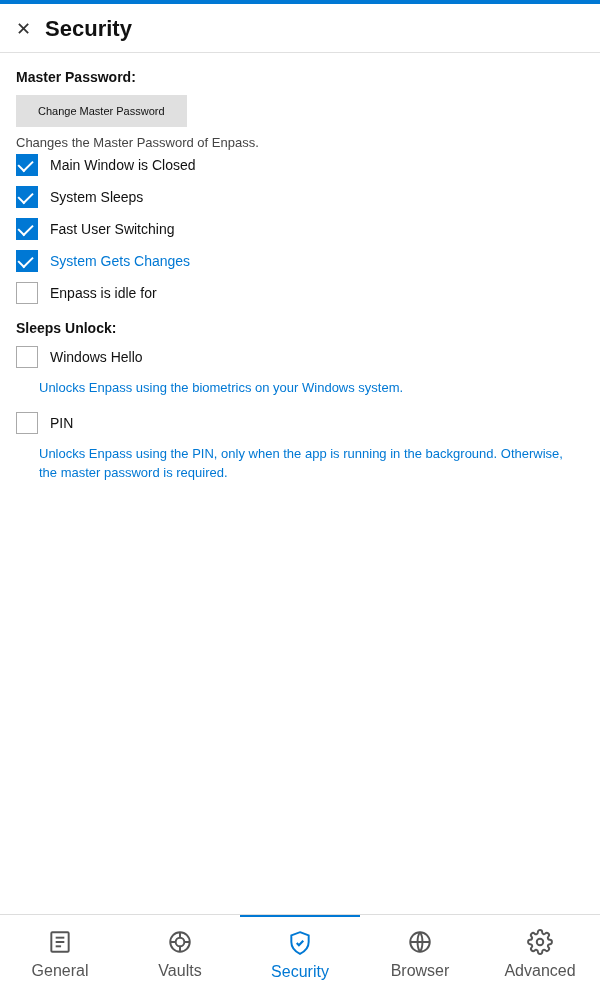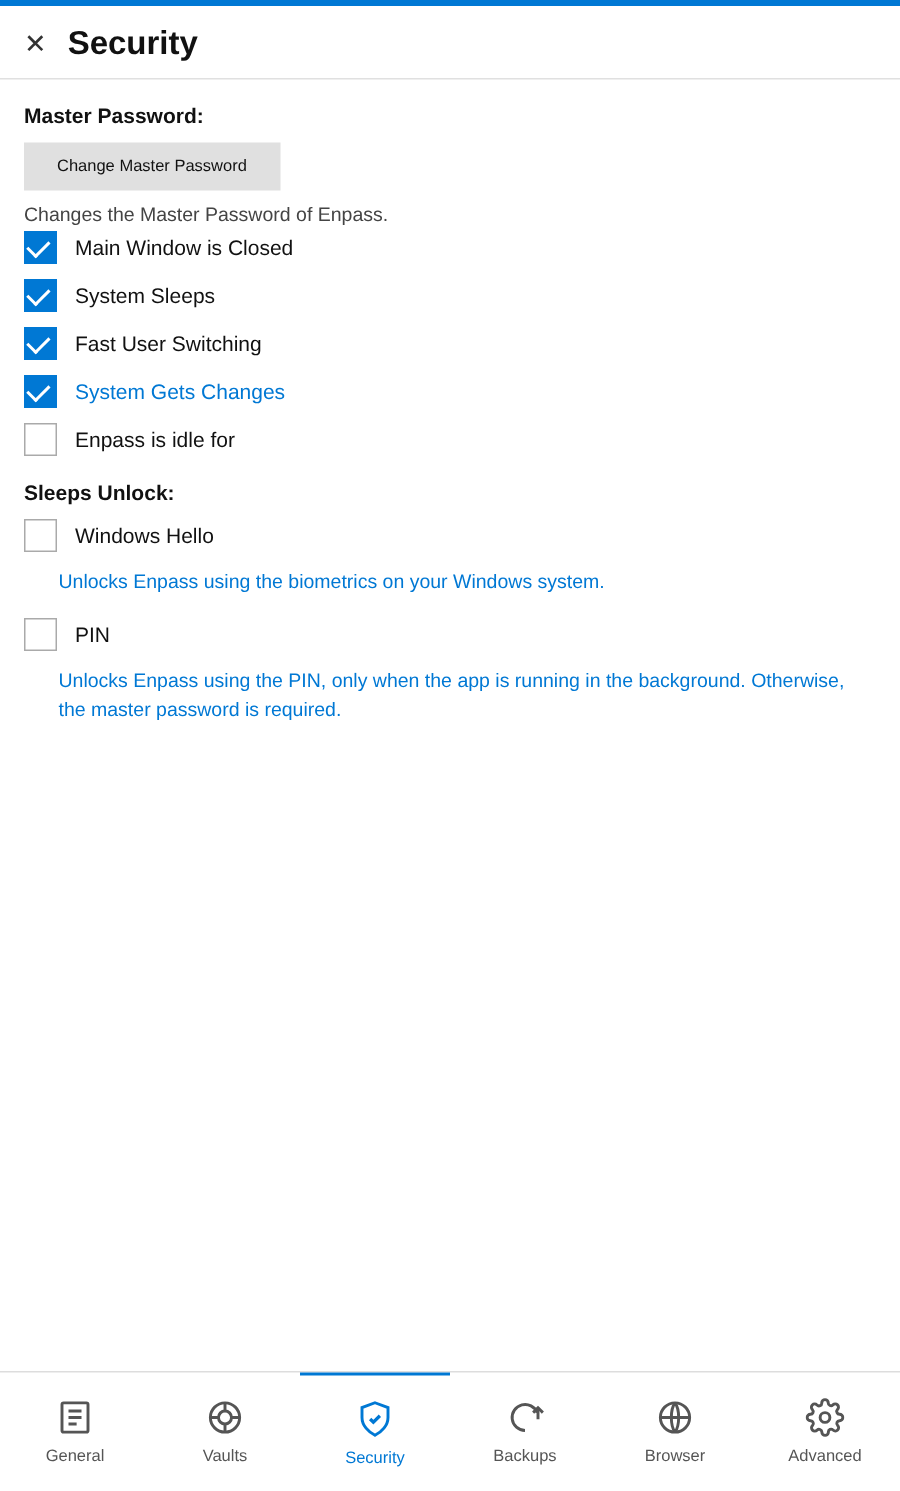--- a/index.html
+++ b/index.html
@@ -161,21 +161,21 @@
       color: #555;
       font-size: 12px;
       gap: 4px;
       padding: 8px 2px;
     }
     .tab-item.active {
       color: #0078d4;
       border-top: 2px solid #0078d4;
     }
     .tab-label {
-      font-size: 11px;
+      font-size: 16px;
     }
 
     
     .tab-svg {
       width: 26px;
       height: 26px;
     }
   </style>
 </head>
 <body>
@@ -271,30 +271,20 @@
     <div>
       <svg class="tab-svg" viewBox="0 0 24 24" fill="none" stroke="#0078d4" stroke-width="1.8">
         <path d="M12 2 L20 5 L20 11 C20 16 16 20 12 22 C8 20 4 16 4 11 L4 5 Z"></path>
         <path d="M9 12 L11 14 L15 10" stroke="#0078d4" stroke-width="2"></path>
       </svg>
     </div>
     <span class="tab-label">Security</span>
   </div>
 
 
-  <div class="tab-item">
-    <div>
-      <svg class="tab-svg" viewBox="0 0 24 24" fill="none" stroke="#555" stroke-width="1.8">
-        <path d="M12 20 A8 8 0 1 1 19.5 9"></path>
-        <polyline points="17 9 20 6 23 9"></polyline>
-        <line x1="20" y1="6" x2="20" y2="13"></line>
-      </svg>
-    </div>
-    <span class="tab-label">Backups</span>
-  </div>
 
   <div class="tab-item">
     <div>
       <svg class="tab-svg" viewBox="0 0 24 24" fill="none" stroke="#555" stroke-width="1.8">
         <circle cx="12" cy="12" r="9"></circle>
         <line x1="3" y1="12" x2="21" y2="12"></line>
         <path d="M12 3 C9 7 9 17 12 21"></path>
         <path d="M12 3 C15 7 15 17 12 21"></path>
       </svg>
     </div>

